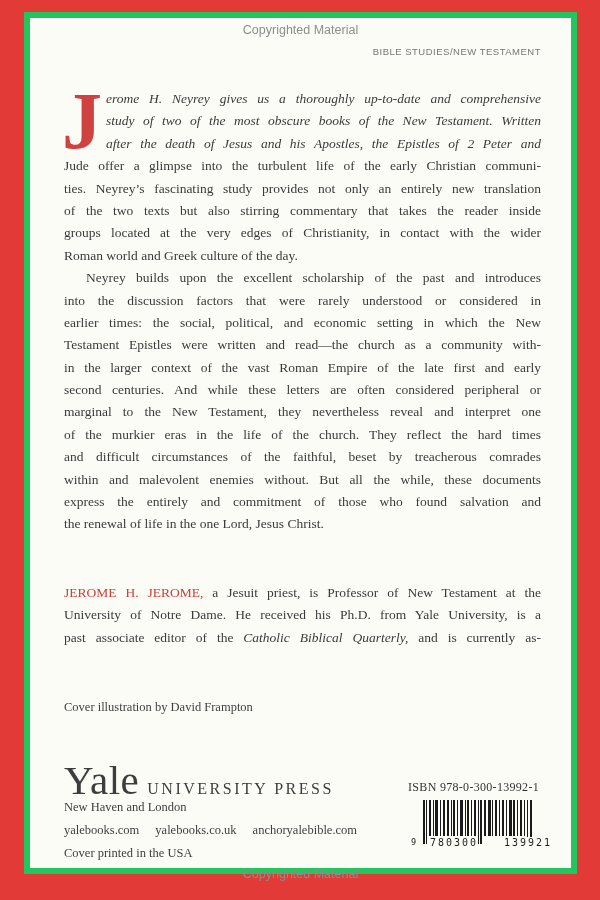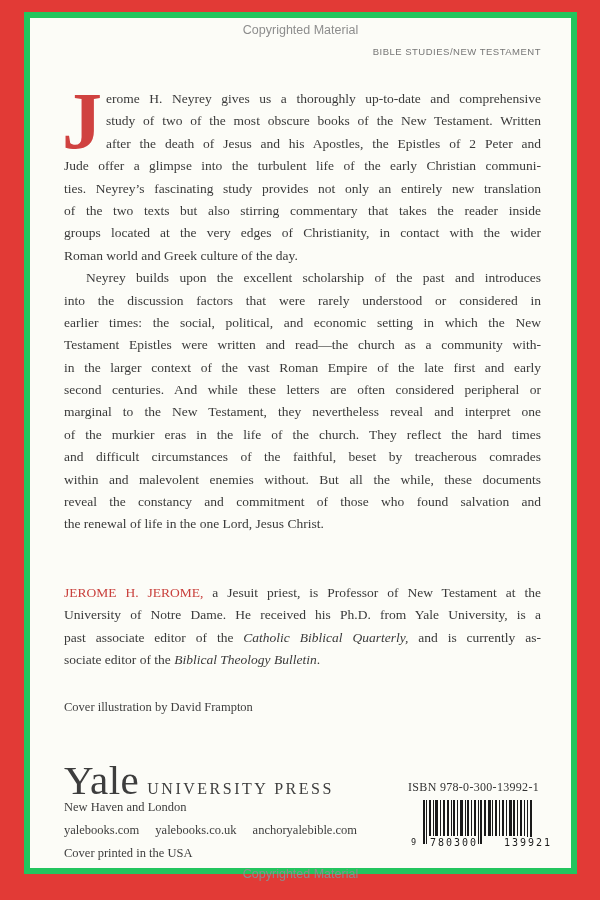--- a/index.html
+++ b/index.html
@@ -27,21 +27,21 @@
   .textblock {
     position:absolute; top:70px; left:34px; right:30px;
     font-size:13.5px; color:#3a3a3a;
   }
   .tline {
     height:22.4px; line-height:22.4px; overflow:hidden;
     text-align:justify; text-align-last:justify;
   }
   .tline.last { text-align-last:left; }
   .para1 { position:relative; }
-  .para1 .tline:nth-child(-n+3) { margin-left:42px; }
+  .para1 .tline:nth-child(-n+3) { margin-left:42px;font-style:italic; }
   .para2 .tline:first-child { text-indent:22px; }
   .dropcap {
     position:absolute; left:-2px; top:-7px;
     font-size:80px; line-height:1; font-weight:bold; color:#d04240;
   }
   .seg-red { color:#c9413d; }
   .seg-ital { font-style:italic; }
   .bio {
     position:absolute; top:564px; left:34px; right:30px;
     font-size:13.5px; color:#3a3a3a;
@@ -107,32 +107,31 @@
             <div class="tline">Neyrey builds upon the excellent scholarship of the past and introduces</div>
             <div class="tline">into the discussion factors that were rarely understood or considered in</div>
             <div class="tline">earlier times: the social, political, and economic setting in which the New</div>
             <div class="tline">Testament Epistles were written and read—the church as a community with-</div>
             <div class="tline">in the larger context of the vast Roman Empire of the late first and early</div>
             <div class="tline">second centuries. And while these letters are often considered peripheral or</div>
             <div class="tline">marginal to the New Testament, they nevertheless reveal and interpret one</div>
             <div class="tline">of the murkier eras in the life of the church. They reflect the hard times</div>
             <div class="tline">and difficult circumstances of the faithful, beset by treacherous comrades</div>
             <div class="tline">within and malevolent enemies without. But all the while, these documents</div>
-            <div class="tline">reveal the constancy and commitment of those who found salvation and</div>
+            <div class="tline">express the entirely and commitment of those who found salvation and</div>
             <div class="tline last">the renewal of life in the one Lord, Jesus Christ.</div>
           </div>
       </div>
     </div>
 
     <div class="bio">
       <div>
           <div class="tline"><span class="seg-red">JEROME H. JEROME,</span><span> a Jesuit priest, is Professor of New Testament at the</span></div>
           <div class="tline">University of Notre Dame. He received his Ph.D. from Yale University, is a</div>
           <div class="tline"><span>past associate editor of the </span><span class="seg-ital">Catholic Biblical Quarterly,</span><span> and is currently as-</span></div>
-          <div class="tline last"><span>sociate editor of the </span><span class="seg-ital">Biblical Theology Bulletin</span><span>.</span></div>
         </div>
     </div>
 
     <div class="credit">Cover illustration by David Frampton</div>
 
     <div class="publisher">
       <div class="yale-line">
         <span class="yale-main">Yale</span><span class="yale-rest">UNIVERSITY PRESS</span>
       </div>
       <div class="pub-line">New Haven and London</div>

